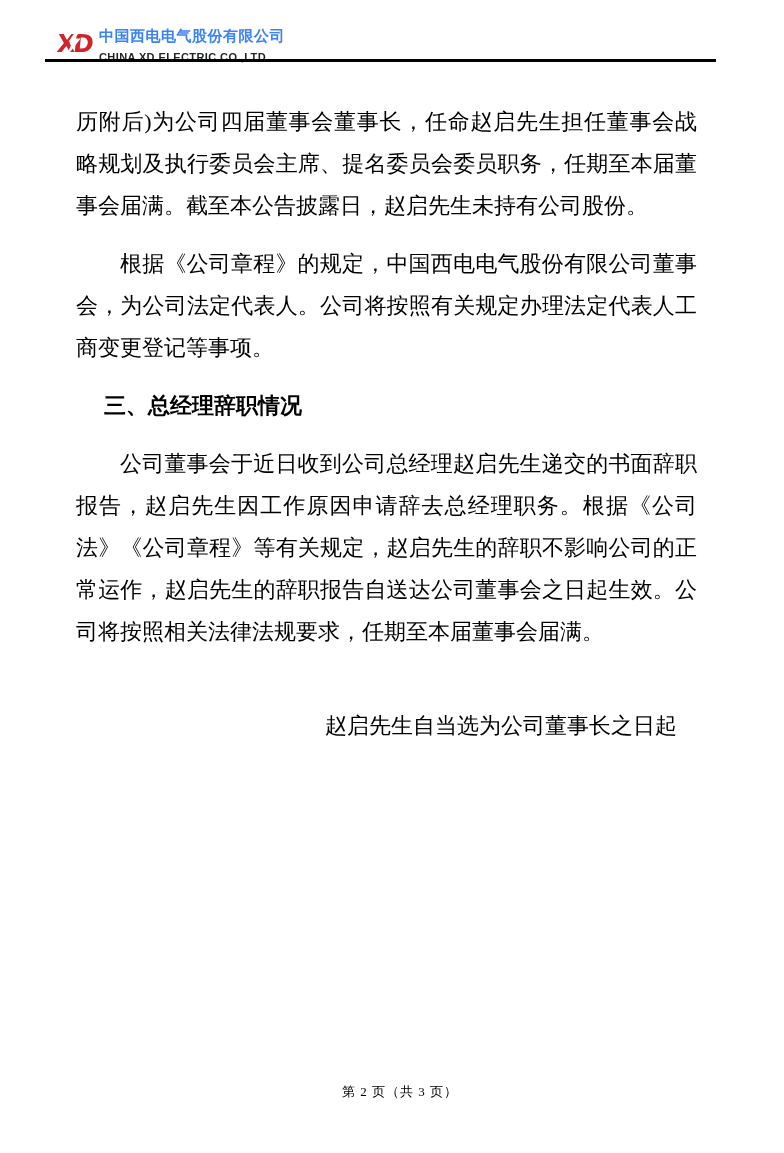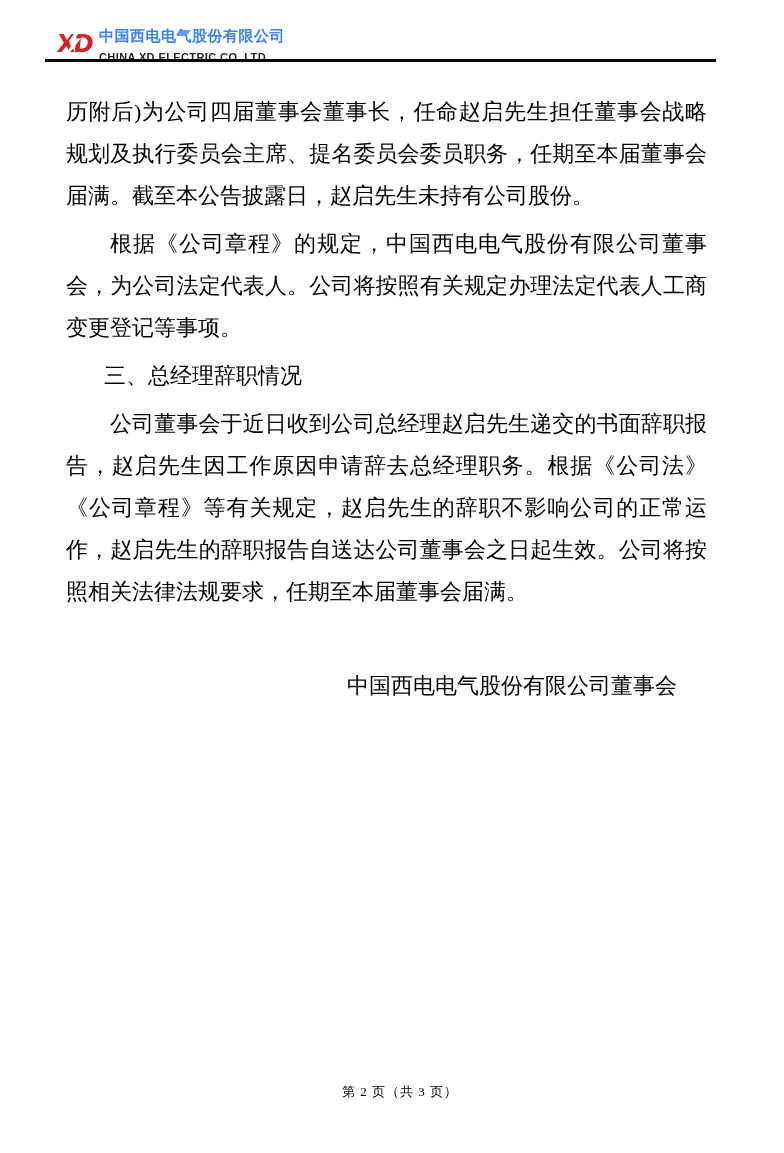--- a/index.html
+++ b/index.html
@@ -45,25 +45,25 @@
   
   .body-text {
     position: absolute;
     left: 60px; top: 85px;
     width: 653px;
     font-size: 22px;
     line-height: 42px;
     text-align: justify;
     color: #000;
   }
-  .body-text p { margin: 6px; }
+  .body-text p { margin: 16px; }
   .body-text p.indent { text-indent: 2em; }
   .section-heading {
     font-family: "Liberation Sans", "DejaVu Sans", sans-serif;
-    font-weight: normal;
+    font-weight: bold;
     font-size: 22px;
     line-height: 42px;
     text-indent: 2em;
     text-align: left;
   }
   
   .sig-wrap {
     margin-top: 52px;
     text-align: right;
     padding-right: 36px;
@@ -107,21 +107,21 @@
   </div>
 
   <div class="body-text">
     <p>历附后)为公司四届董事会董事长，任命赵启先生担任董事会战略规划及执行委员会主席、提名委员会委员职务，任期至本届董事会届满。截至本公告披露日，赵启先生未持有公司股份。</p>
     <p class="indent">根据《公司章程》的规定，中国西电电气股份有限公司董事会，为公司法定代表人。公司将按照有关规定办理法定代表人工商变更登记等事项。</p>
     <div class="section-heading">三、总经理辞职情况</div>
     <p class="indent">公司董事会于近日收到公司总经理赵启先生递交的书面辞职报告，赵启先生因工作原因申请辞去总经理职务。根据《公司法》《公司章程》等有关规定，赵启先生的辞职不影响公司的正常运作，赵启先生的辞职报告自送达公司董事会之日起生效。公司将按照相关法律法规要求，任期至本届董事会届满。</p>
 
     <div class="sig-wrap">
       <div class="sig-inner">
-        <div>中国西电电气股份有限公司董事会</div>
+        <div>赵启先生自当选为公司董事长之日起</div>
       </div>
     </div>
   </div>
 
   <div class="page-footer">
     <span>第 2 页（共 3 页）</span>
   </div>
 
 </div>
 

